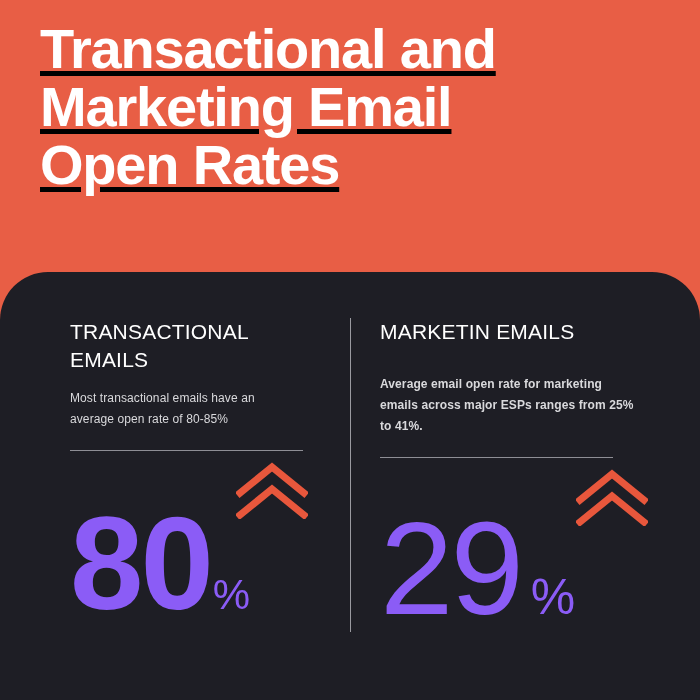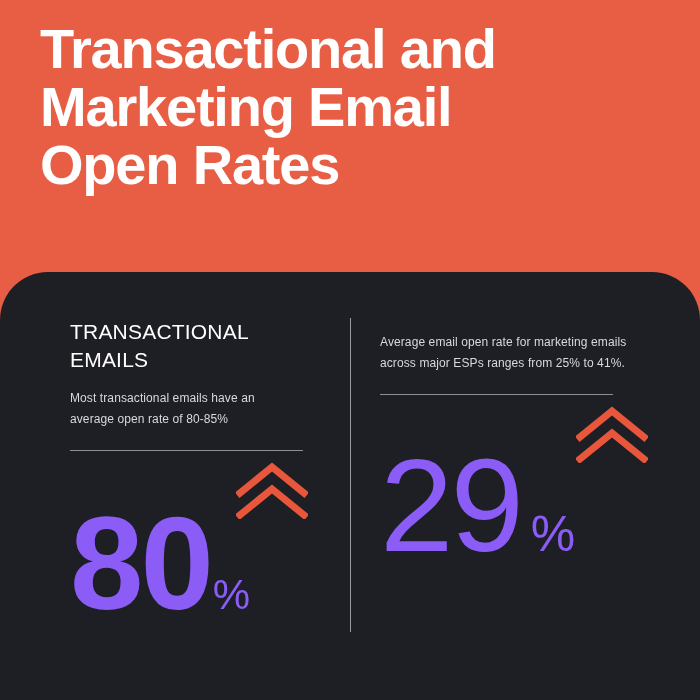--- a/index.html
+++ b/index.html
@@ -17,20 +17,21 @@
     font-family: "Liberation Sans", sans-serif;
     -webkit-font-smoothing: antialiased;
   }
 
   
   .header {
     position: absolute;
     left: 40px;
     top: 20px;
     width: 620px;
+    text-decoration: underline;
   }
 
   .header-title {
     margin: 0;
     color: #FFFFFF;
     font-family: "Liberation Sans", sans-serif;
     font-size: 56px;
     font-weight: 700;
     line-height: 58px;
     letter-spacing: -1.2px;
@@ -93,21 +94,21 @@
   .stat-desc {
     margin: 0;
     color: #D9D9DC;
     font-size: 12px;
     font-weight: 400;
     line-height: 21px;
     letter-spacing: 0.1px;
   }
 
   .col-left  .stat-desc { margin-top: 14px; width: 232px; }
-  .col-right .stat-desc { margin-top: 14px; width: 256px; }
+  .col-right .stat-desc { width: 256px; font-weight: bold; }
 
   .h-divider {
     height: 1px;
     background: #8E8E95;
     margin-top: 20px;
   }
   .col-left  .h-divider { width: 233px; }
   .col-right .h-divider { width: 233px; }
 
   
@@ -184,20 +185,21 @@
           <div class="figure">
             <span class="figure-value">80</span>
             <span class="figure-unit">%</span>
           </div>
 
         </div>
       </div>
 
       <div class="col col-right">
 
+        <h2 class="stat-heading">MARKETIN EMAILS</h2>
 
         <p class="stat-desc">Average email open rate for marketing emails across major ESPs ranges from 25% to 41%.</p>
 
         <div class="h-divider"></div>
 
         <div class="figure-block">
 
           <svg class="chevron-icon" viewBox="0 0 72 58">
             <path d="M4 32 L36 6 L68 32" fill="none" stroke="#E8573C" stroke-width="7" stroke-linecap="square" stroke-linejoin="miter"></path>
             <path d="M4 54 L36 28 L68 54" fill="none" stroke="#E8573C" stroke-width="7" stroke-linecap="square" stroke-linejoin="miter"></path>

